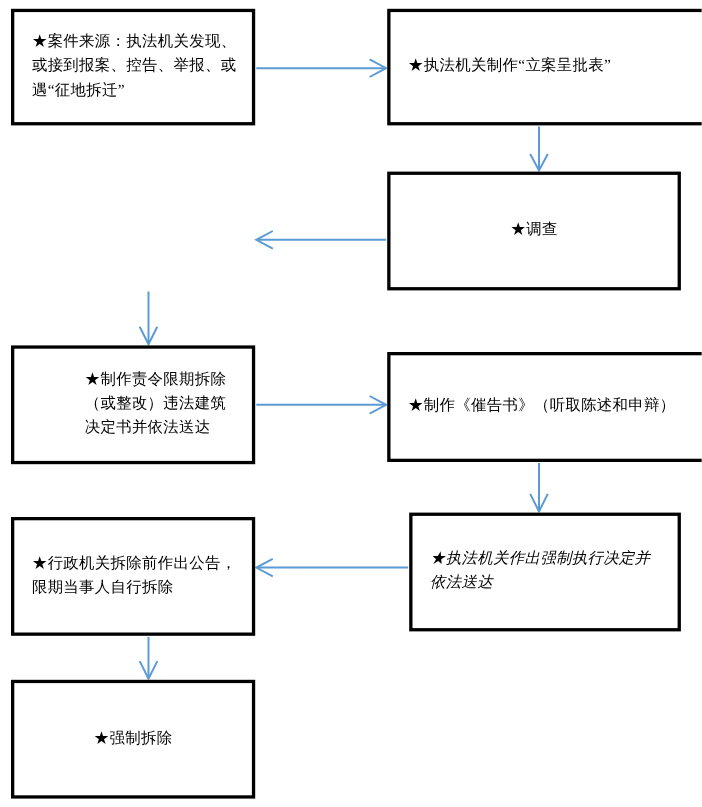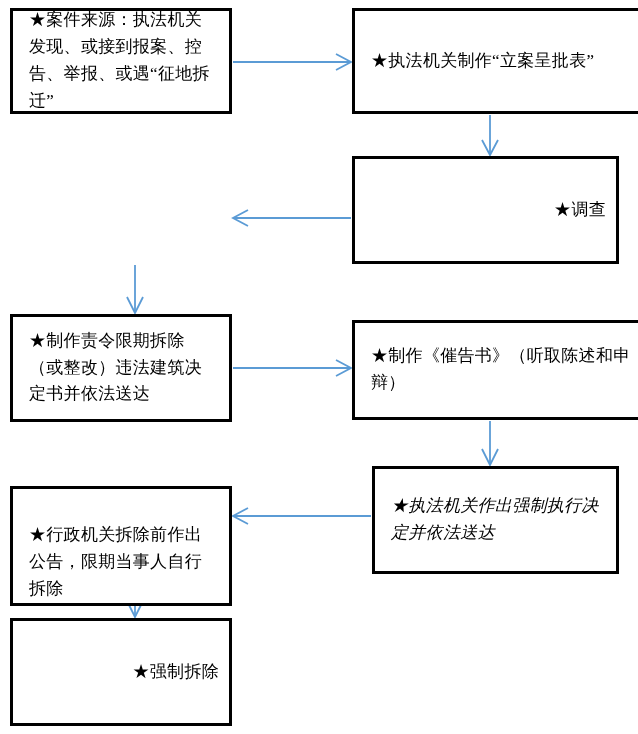--- a/index.html
+++ b/index.html
@@ -31,44 +31,44 @@
     box-sizing: border-box;
     border: 3px solid #000000;
     background: #ffffff;
     display: flex;
     flex-direction: column;
     justify-content: center;
     z-index: 2;
   }
   .node-text {
     display: block;
-    font-size: 17px;
+    font-size: 14px;
     line-height: 1.58;
     color: #000000;
     letter-spacing: 0.3px;
     white-space: pre-wrap;
     word-break: break-all;
   }
   .align-left .node-text {
     text-align: left;
     padding: 0 14px 0 16px;
   }
   .align-center .node-text {
-    text-align: right;
+    text-align: center;
     padding: 0 10px;
   }
 
   
   #node-case-source   { left: 10px;  top: 8px;   width: 222px; height: 106px; }
   #node-approval-form { left: 352px; top: 8px;   width: 315px; height: 106px; }
   #node-penalty-notice{ left: 10px;  top: 156px; width: 222px; height: 108px; }
   #node-investigate   { left: 352px; top: 156px; width: 267px; height: 108px; }
-  #node-demolish-order{ left: 10px;  top: 314px; width: 222px; height: 108px; }
+  #node-demolish-order{ left: 10px;  top: 314px; width: 222px; height: 108px; padding-left: 48px; }
   #node-urge-letter   { left: 352px; top: 320px; width: 302px; height: 100px; }
-  #node-announcement  { left: 10px;  top: 486px; width: 222px; height: 120px; justify-content: flex-end; }
+  #node-announcement  { left: 10px;  top: 470px; width: 222px; height: 108px; }
   #node-enforce-decide{ left: 372px; top: 466px; width: 247px; height: 108px; }
   #node-forced-demo   { left: 10px;  top: 618px; width: 222px; height: 108px; }
 </style>
 </head>
 <body>
 
 <div id="flow-root" style="background: rgb(255, 255, 255);">
 
   <svg id="arrow-layer" viewBox="0 0 638 734" width="638" height="734" xmlns="http://www.w3.org/2000/svg">
     <g fill="none" stroke="#5B9BD5" stroke-width="1.8">

